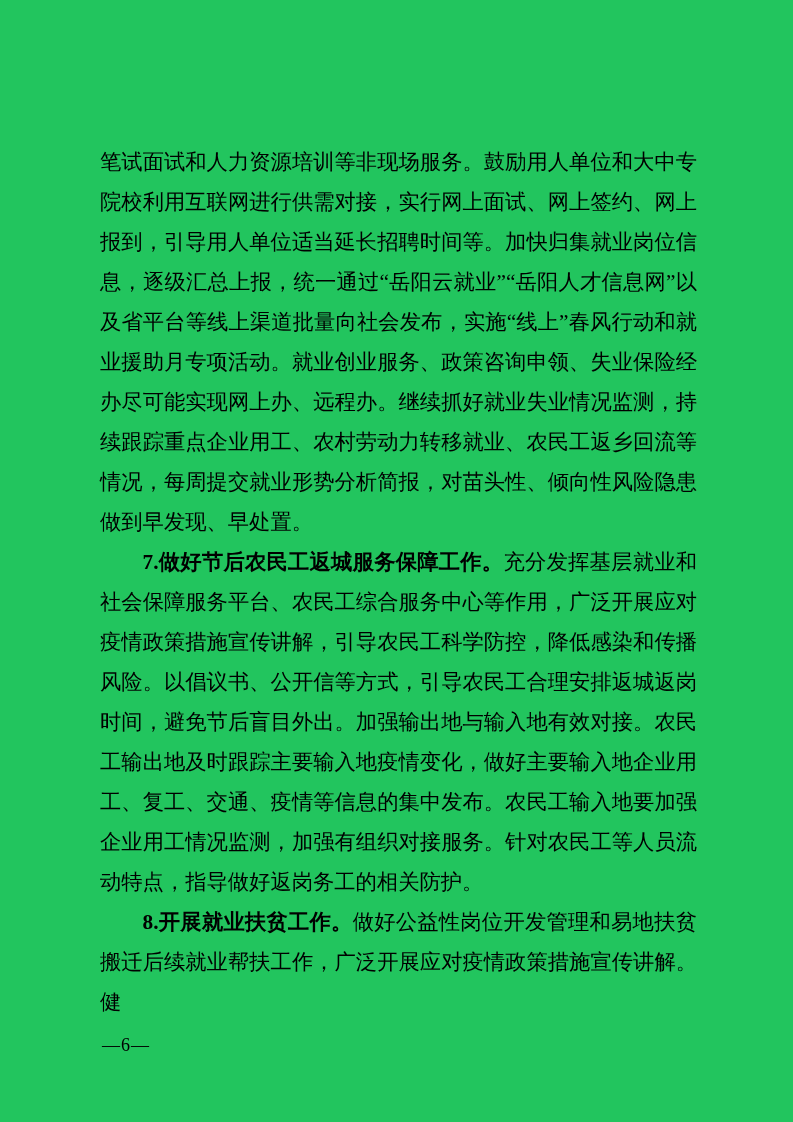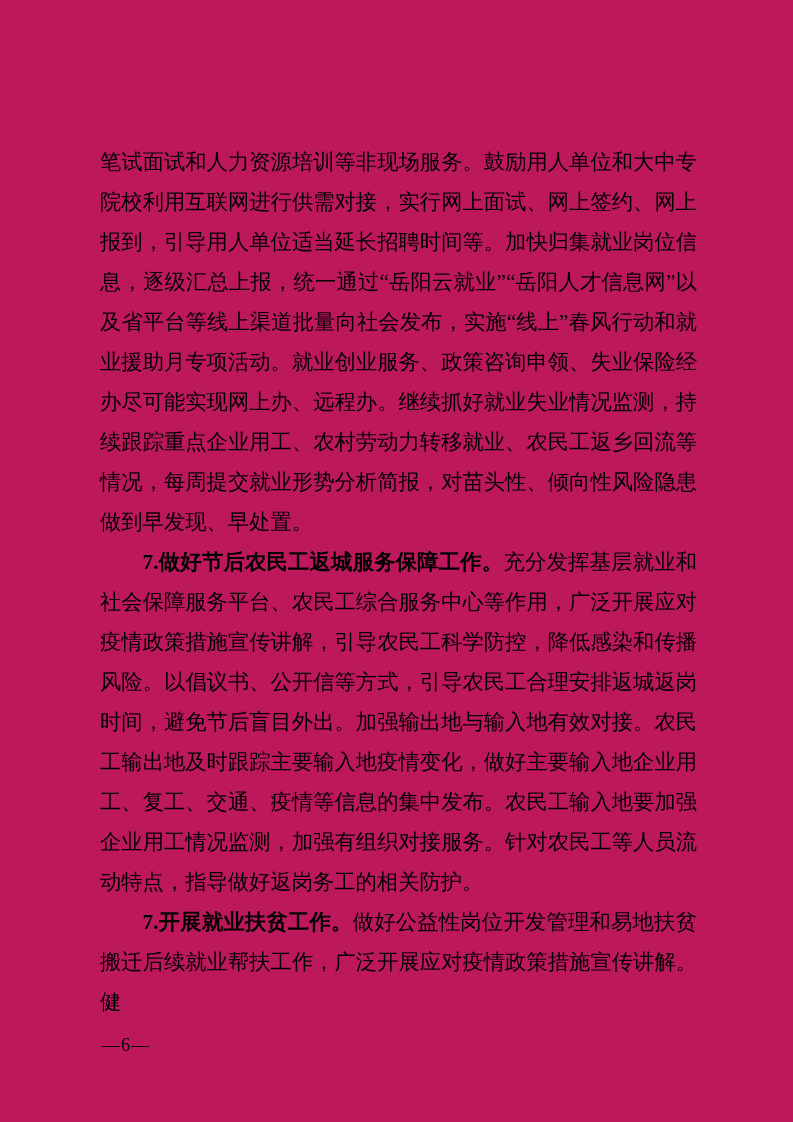--- a/index.html
+++ b/index.html
@@ -11,21 +11,21 @@
     height: 1122px;
     background: #ffffff;
     position: relative;
     overflow: hidden;
     font-family: "Liberation Serif", "DejaVu Serif", serif;
     color: #000000;
   }
   .page {
     position: absolute;
     inset: 0;
-    background: #be185d;
+    background: #22c55e;
   }
   .content {
     position: absolute;
     left: 100px;
     top: 142px;
     width: 597px;
     text-align: justify;
   }
   .para {
     margin: 0;
@@ -53,16 +53,16 @@
     color: #000000;
   }
 </style>
 </head>
 <body>
 
 <div class="page">
   <div class="content">
       <p class="para"><span class="run">笔试面试和人力资源培训等非现场服务。鼓励用人单位和大中专院校利用互联网进行供需对接，实行网上面试、网上签约、网上报到，引导用人单位适当延长招聘时间等。加快归集就业岗位信息，逐级汇总上报，统一通过“岳阳云就业”“岳阳人才信息网”以及省平台等线上渠道批量向社会发布，实施“线上”春风行动和就业援助月专项活动。就业创业服务、政策咨询申领、失业保险经办尽可能实现网上办、远程办。继续抓好就业失业情况监测，持续跟踪重点企业用工、农村劳动力转移就业、农民工返乡回流等情况，每周提交就业形势分析简报，对苗头性、倾向性风险隐患做到早发现、早处置。</span></p>
       <p class="para indent"><span class="run bold">7.做好节后农民工返城服务保障工作。</span><span class="run">充分发挥基层就业和社会保障服务平台、农民工综合服务中心等作用，广泛开展应对疫情政策措施宣传讲解，引导农民工科学防控，降低感染和传播风险。以倡议书、公开信等方式，引导农民工合理安排返城返岗时间，避免节后盲目外出。加强输出地与输入地有效对接。农民工输出地及时跟踪主要输入地疫情变化，做好主要输入地企业用工、复工、交通、疫情等信息的集中发布。农民工输入地要加强企业用工情况监测，加强有组织对接服务。针对农民工等人员流动特点，指导做好返岗务工的相关防护。</span></p>
-      <p class="para indent"><span class="run bold">7.开展就业扶贫工作。</span><span class="run">做好公益性岗位开发管理和易地扶贫搬迁后续就业帮扶工作，广泛开展应对疫情政策措施宣传讲解。健</span></p>
+      <p class="para indent"><span class="run bold">8.开展就业扶贫工作。</span><span class="run">做好公益性岗位开发管理和易地扶贫搬迁后续就业帮扶工作，广泛开展应对疫情政策措施宣传讲解。健</span></p>
     </div>
   <div class="page-number">—6—</div>
 </div>
 
 </body></html>

